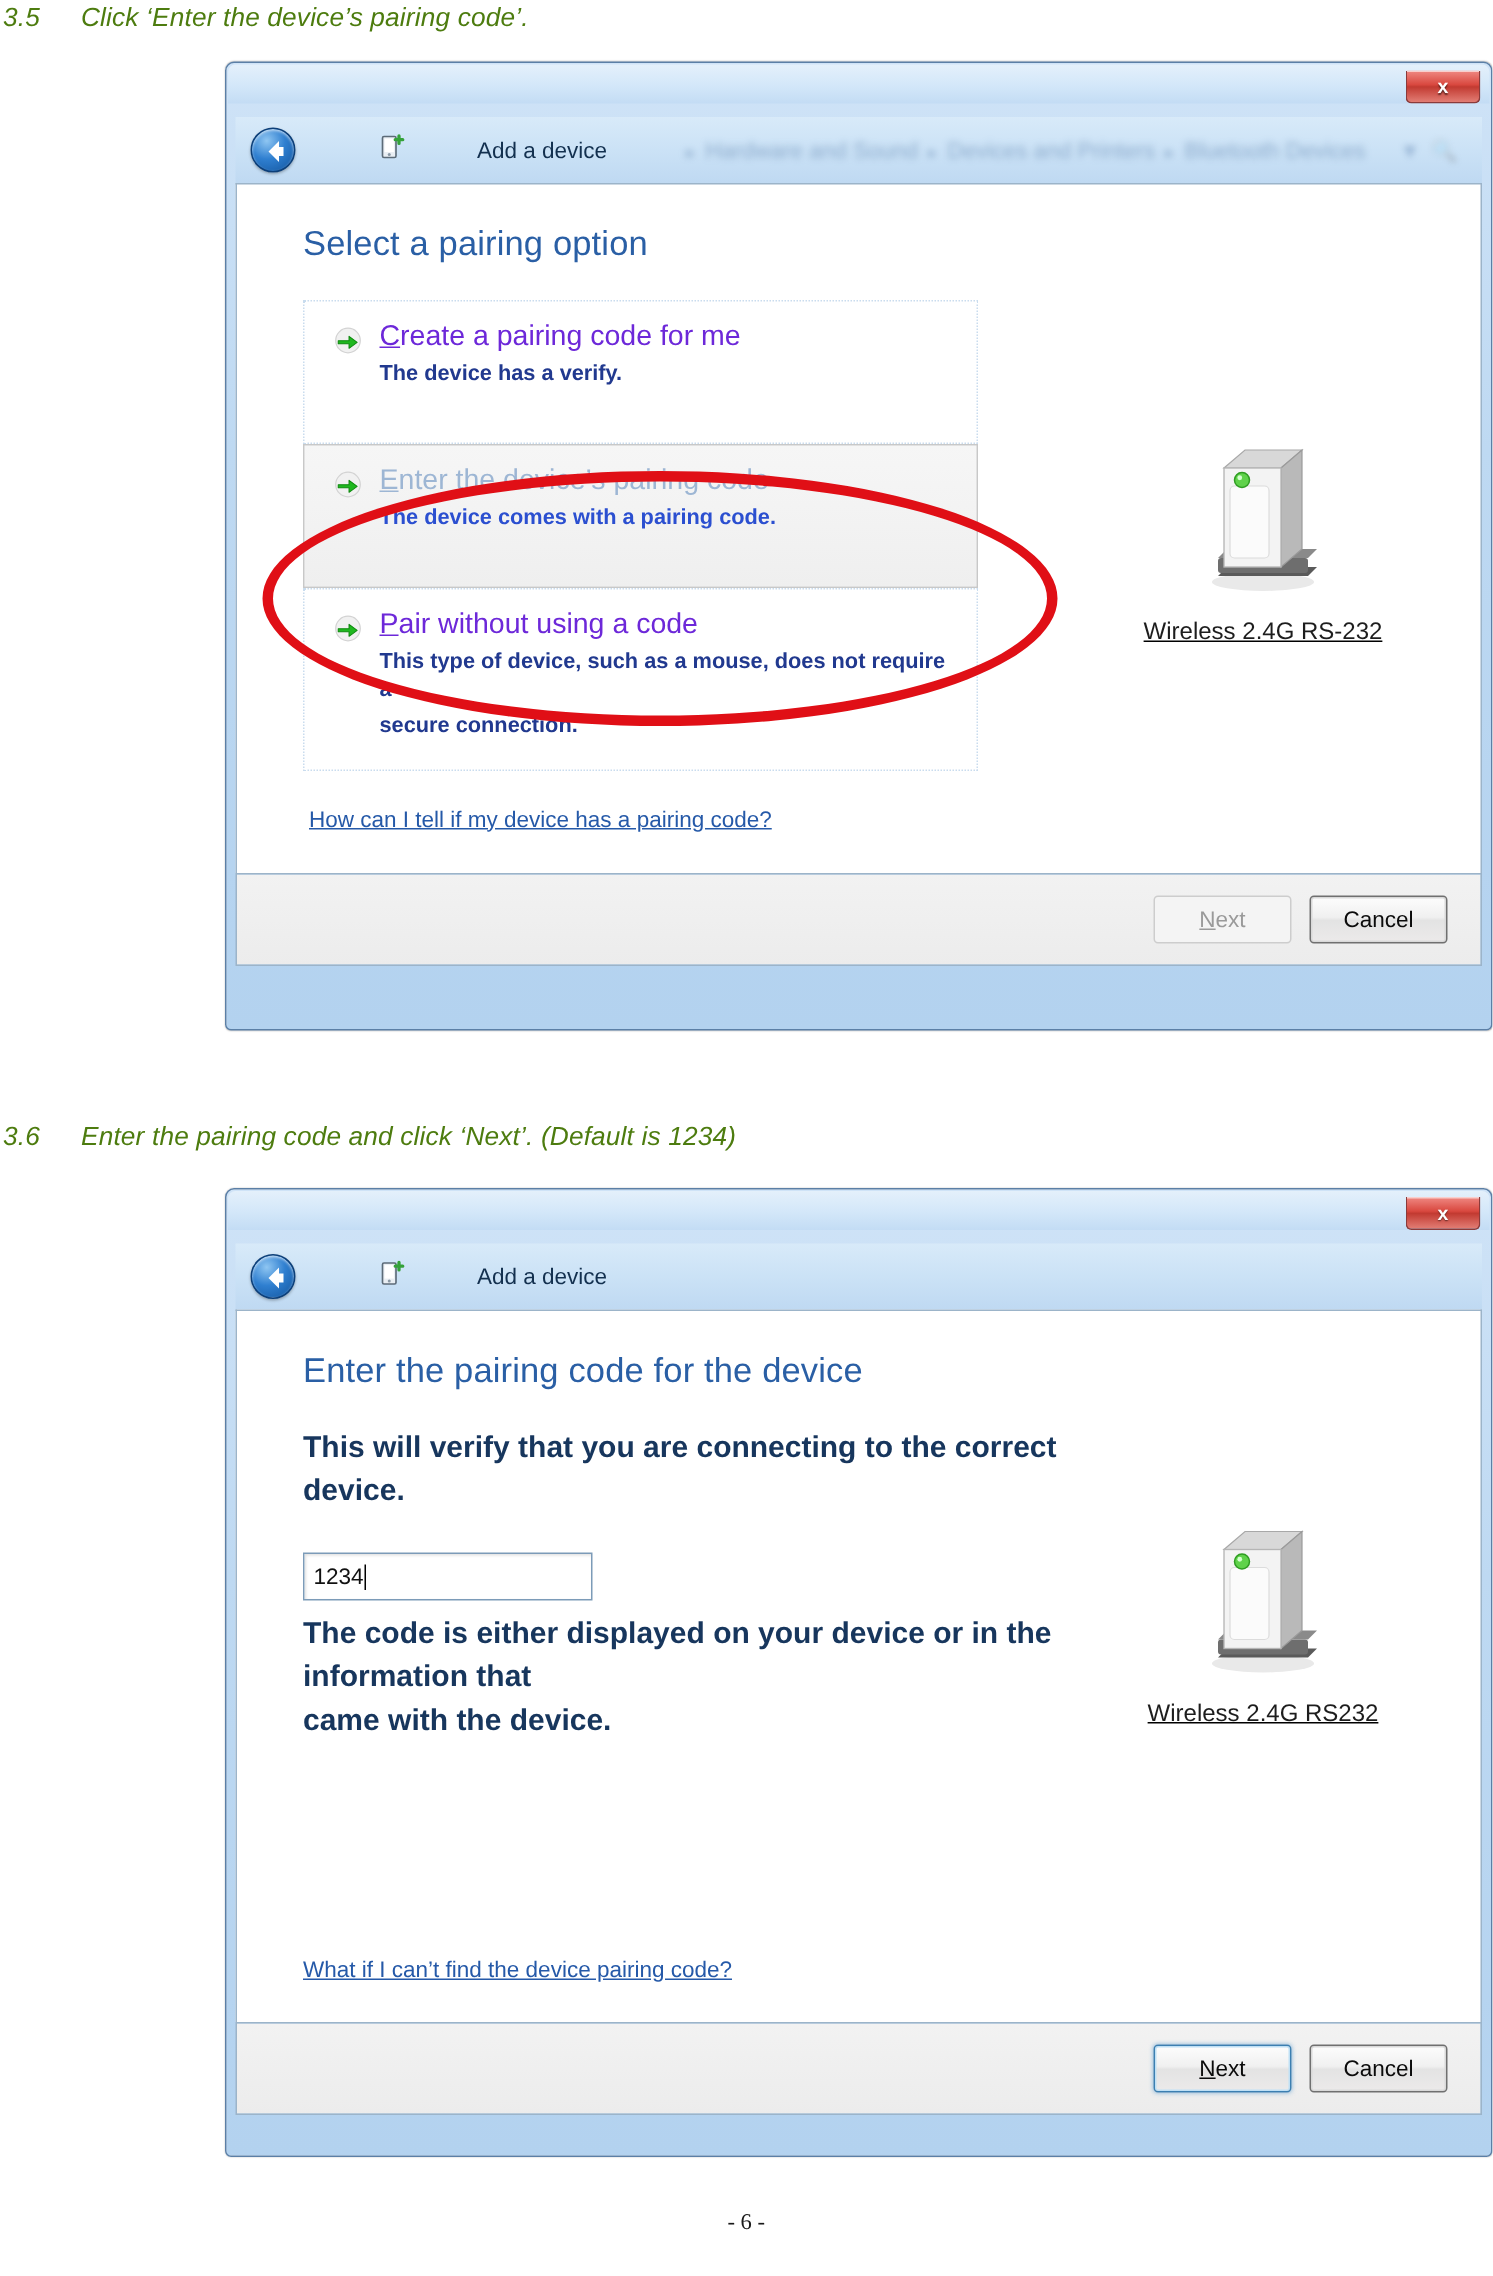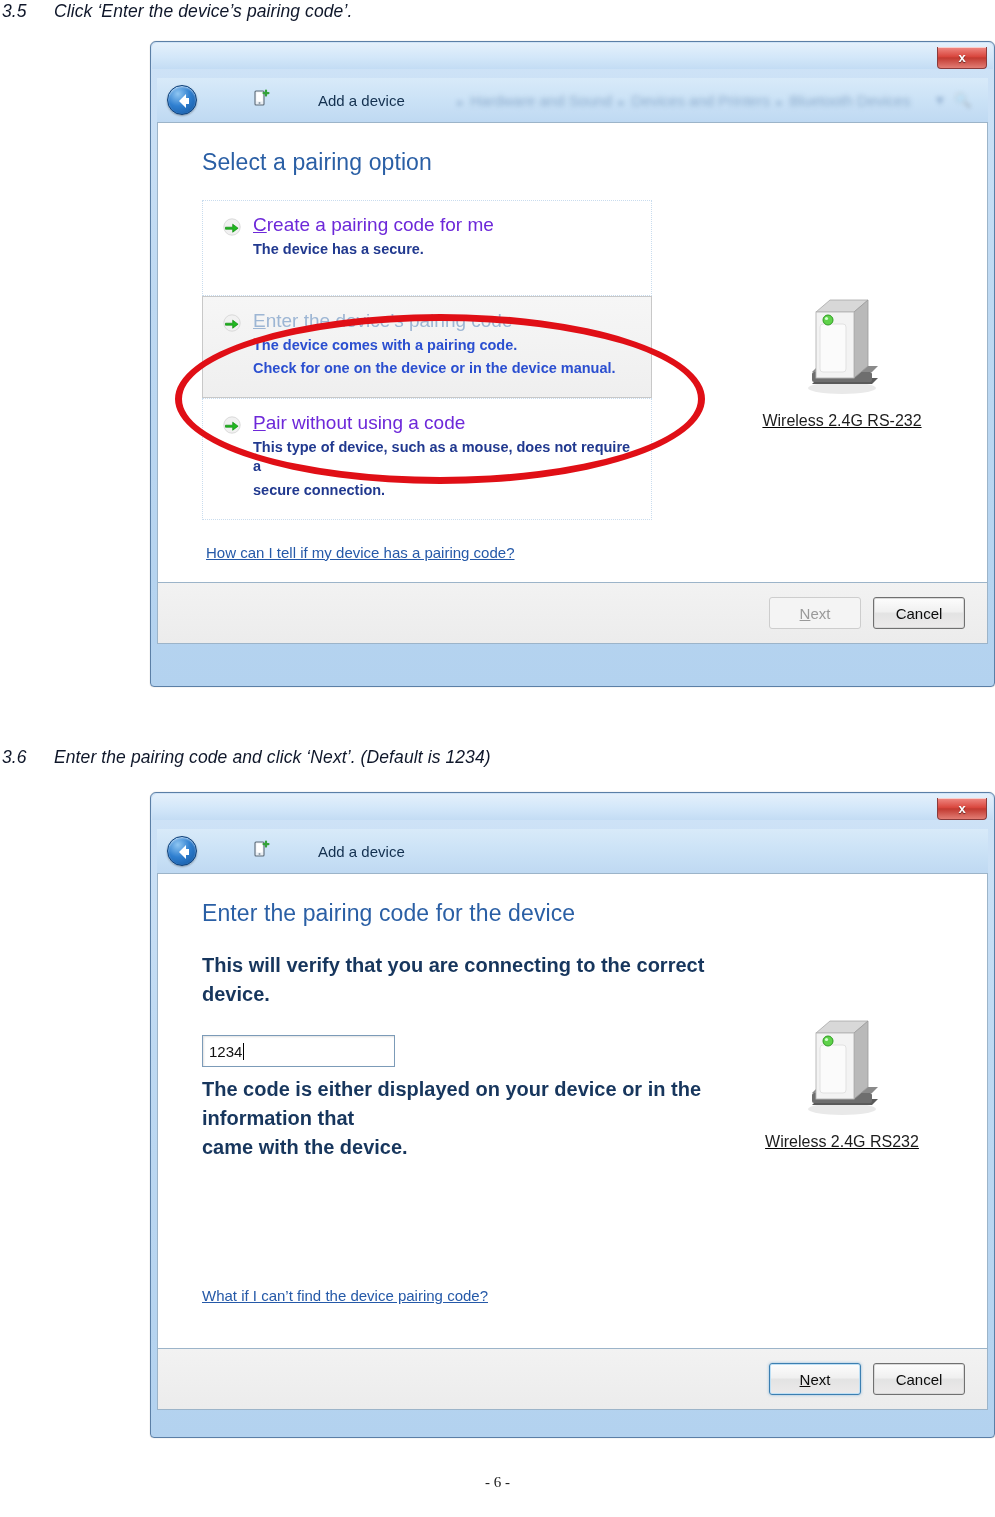--- a/index.html
+++ b/index.html
@@ -10,21 +10,21 @@
     font-family: "Liberation Sans", sans-serif;
     position: relative;
     overflow: hidden;
   }
 
   
   .caption {
     position: absolute;
     font-style: italic;
     font-size: 17.5px;
-    color: #0f172a;
+    color: #4d7c0f;
     white-space: nowrap;
     letter-spacing: 0.1px;
   }
   .caption .num { display:inline-block; width: 52px; }
 
   #caption-35 { left: 2px; top: 1px; }
   #caption-36 { left: 2px; top: 747px; }
 
   .page-footer {
     position:absolute; left:0; right:0; top:1474px;
@@ -156,21 +156,21 @@
     font-size:14.5px; color:#21398f; font-weight:bold; margin-top:4px; line-height:1.35;
   }
   .opt-desc.dim { color:#2b4fd0; }
 
   .help-link {
     display:inline-block;
     margin-top: 24px;
     margin-left: 4px;
     font-size:15px; color:#2559a8; text-decoration:underline; cursor:pointer;
   }
-  #dialog-2 .help-link { position:absolute; left:44px; bottom: 44px; margin:0; }
+  #dialog-2 .help-link { position:absolute; left:44px; bottom: 26px; margin:0; }
 
   
   .device-preview {
     position:absolute; right: 40px; top: 165px;
     width: 210px; text-align:center;text-decoration:underline;
   }
   #dialog-2 .device-preview { top: 135px; }
   .device-caption {
     margin-top: 10px; font-size:16px; color:#1d1d1d;
     font-family:"Liberation Sans", sans-serif;
@@ -267,37 +267,36 @@
         <div class="option">
           <div class="opt-row">
             <span class="green-arrow">
               <svg width="18" height="18" viewBox="0 0 18 18" aria-hidden="true">
                 <circle cx="9" cy="9" r="8.2" fill="#f1f1f1" stroke="#d3d3d3" stroke-width="0.8"></circle>
                 <path d="M2.5 9.2 h7.2 v-3 l5.4 4 -5.4 4 v-3 h-7.2 z" fill="#1fb81f" stroke="#0f8a0f" stroke-width="0.7" stroke-linejoin="round"></path>
               </svg>
             </span>
             <span class="opt-texts">
               <span class="opt-title"><span class="acc">C</span><span>reate a pairing code for me</span></span>
-              <div class="opt-desc">The device has a secure.</div>
+              <div class="opt-desc">The device has a verify.</div>
             </span>
           </div>
         </div>
 
         <div class="option hovered">
           <div class="opt-row">
             <span class="green-arrow">
               <svg width="18" height="18" viewBox="0 0 18 18" aria-hidden="true">
                 <circle cx="9" cy="9" r="8.2" fill="#f1f1f1" stroke="#d3d3d3" stroke-width="0.8"></circle>
                 <path d="M2.5 9.2 h7.2 v-3 l5.4 4 -5.4 4 v-3 h-7.2 z" fill="#1fb81f" stroke="#0f8a0f" stroke-width="0.7" stroke-linejoin="round"></path>
               </svg>
             </span>
             <span class="opt-texts">
               <span class="opt-title"><span class="acc">E</span><span>nter the device’s pairing code</span></span>
               <div class="opt-desc dim">The device comes with a pairing code.</div>
-              <div class="opt-desc dim">Check for one on the device or in the device manual.</div>
             </span>
           </div>
         </div>
 
         <div class="option">
           <div class="opt-row">
             <span class="green-arrow">
               <svg width="18" height="18" viewBox="0 0 18 18" aria-hidden="true">
                 <circle cx="9" cy="9" r="8.2" fill="#f1f1f1" stroke="#d3d3d3" stroke-width="0.8"></circle>
                 <path d="M2.5 9.2 h7.2 v-3 l5.4 4 -5.4 4 v-3 h-7.2 z" fill="#1fb81f" stroke="#0f8a0f" stroke-width="0.7" stroke-linejoin="round"></path>

